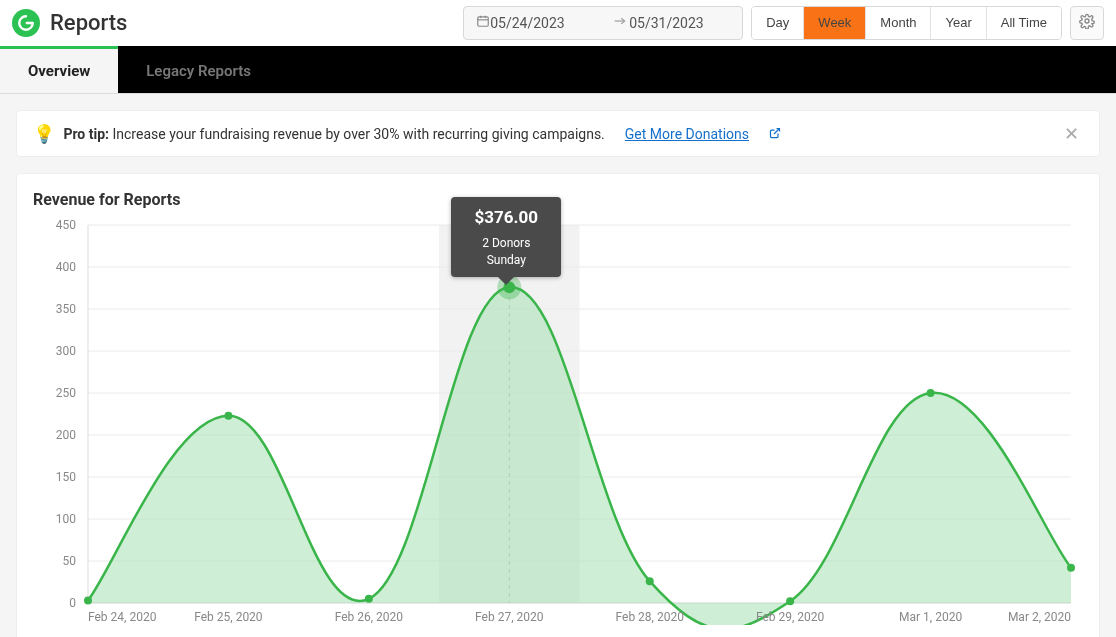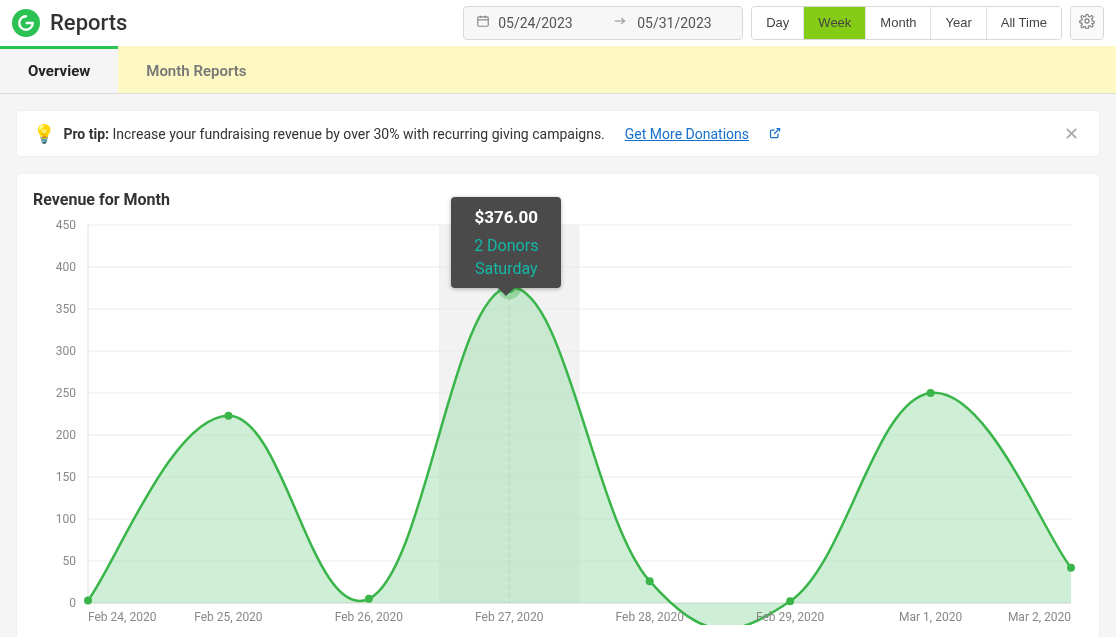--- a/index.html
+++ b/index.html
@@ -39,35 +39,35 @@
     border: 1px solid #d8d8d8;
     border-radius: 4px;
     background: #f7f7f7;
     display: flex;
     align-items: center;
     height: 34px;
     min-width: 280px;
     padding: 0 4px;
     margin-right: 8px;
   }
-  .date-seg { display: flex; align-items: center; padding: 0 8px; flex: 1; color: #555; gap: 8px;}
+  .date-seg { display: flex; align-items: center; padding: 0 8px; flex: 1; color: #555; }
   .seg-group {
     border: 1px solid #d8d8d8; border-radius: 4px; display: flex; height: 34px; overflow: hidden; background: #fff; margin-right: 8px;
   }
   .seg-btn {
     background: #fff; border: none; border-right: 1px solid #e2e2e2; padding: 0 14px; font-size: 13px; color: #444; cursor: pointer;
     display: flex; align-items: center;
   }
   .seg-btn:last-child { border-right: none; text-align: center; }
-  .seg-btn.active { background: #84cc16; }
+  .seg-btn.active { background: #f97316; }
   .gear-btn {
     border: 1px solid #d8d8d8; border-radius: 4px; width: 34px; height: 34px; display: flex; align-items: center; justify-content: center; background: #fafafa; cursor: pointer; color: #888;
   }
   .tabs {
-    display: flex; background: #fef9c3; height: 48px; align-items: stretch;
+    display: flex; background: #000000; height: 48px; align-items: stretch;
     border-bottom: 1px solid #ddd;
   }
   .tab {
     padding: 0 28px; display: flex; align-items: center; font-size: 15px; color: #777; cursor: pointer; border-top: 3px solid transparent; position: relative; font-weight: 600;
   }
   .tab.active {
     background: #f5f5f5; color: #222; border-top-color: #2bc253; font-weight: 700;
   }
   .content { padding: 16px; }
   .protip {
@@ -80,21 +80,21 @@
   .card {
     background: #fff; border: 1px solid #eee; border-radius: 4px; padding: 16px; position: relative;
   }
   .card-title { font-size: 16px; font-weight: 700; margin-bottom: 6px; }
   .chart-wrap { position: relative; width: 1048px; height: 410px; }
   .tooltip-box {
     position: absolute; background: #4a4a4a; color: #fff; border-radius: 4px; padding: 10px 16px 8px 16px; text-align: center; min-width: 110px;
     box-shadow: 0 1px 4px rgba(0,0,0,.3);
   }
   .tooltip-box .amount { font-size: 17px; font-weight: 700; margin-bottom: 8px; }
-  .tooltip-box .sub { font-size: 16px; line-height: 1.4; color: #14b8a6;}
+  .tooltip-box .sub { font-size: 12px; line-height: 1.4; color: #ffffff;}
   .tooltip-arrow {
     position: absolute; left: 50%; transform: translateX(-50%); bottom: -8px; width: 0; height: 0;
     border-left: 8px solid transparent; border-right: 8px solid transparent; border-top: 8px solid #4a4a4a;
   }
 </style>
 </head>
 <body>
 
 <div class="top-row">
   <div class="logo">
@@ -138,21 +138,21 @@
       <svg width="16" height="16" viewBox="0 0 24 24" fill="none" stroke="currentColor" stroke-width="2">
         <circle cx="12" cy="12" r="3"></circle>
           <path d="M19.4 15a1.7 1.7 0 0 0 .34 1.87l.6.6a2 2 0 1 1-2.83 2.83l-.6-.6a1.7 1.7 0 0 0-1.87-.34 1.7 1.7 0 0 0-1 1.56V22a2 2 0 1 1-4 0v-.08a1.7 1.7 0 0 0-1-1.56 1.7 1.7 0 0 0-1.87.34l-.6.6A2 2 0 1 1 3.71 18.47l.6-.6A1.7 1.7 0 0 0 4.65 16a1.7 1.7 0 0 0-1.56-1H3a2 2 0 1 1 0-4h.08a1.7 1.7 0 0 0 1.56-1 1.7 1.7 0 0 0-.34-1.87l-.6-.6A2 2 0 1 1 6.53 4.71l.6.6a1.7 1.7 0 0 0 1.87.34H9a1.7 1.7 0 0 0 1-1.56V4a2 2 0 1 1 4 0v.08a1.7 1.7 0 0 0 1 1.56 1.7 1.7 0 0 0 1.87-.34l.6-.6a2 2 0 1 1 2.83 2.83l-.6.6a1.7 1.7 0 0 0-.34 1.87V11a1.7 1.7 0 0 0 1.56 1H21a2 2 0 1 1 0 4h-.08a1.7 1.7 0 0 0-1.56 1z"></path>
       </svg>
     </span>
   </div>
 </div>
 
 <div class="tabs">
   <div class="tab active">Overview</div>
-  <div class="tab">Month Reports</div>
+  <div class="tab">Legacy Reports</div>
 </div>
 
 <div class="content">
   <div class="protip">
     <span class="bulb">💡</span>
     <span class="protip-text">
       <b>Pro tip:</b>
       <span>Increase your fundraising revenue by over 30% with recurring giving campaigns.</span>
     </span>
     <a class="protip-link">
@@ -164,21 +164,21 @@
             <line x1="10" y1="14" x2="21" y2="3"></line>
           </svg>
       </span>
     </a>
     <span class="protip-close">
       <span>✕</span>
     </span>
   </div>
 
   <div class="card">
-    <div class="card-title">Revenue for Month</div>
+    <div class="card-title">Revenue for Reports</div>
     <div class="chart-wrap">
       <svg id="chart-svg" width="1048" height="410">
           <rect x="406.07142857142856" y="10" width="140.42857142857142" height="378" fill="#f2f2f2"></rect>
           <line x1="55" y1="388" x2="1038" y2="388" stroke="#eaeaea" stroke-width="1"></line>
           <text x="43" y="392" text-anchor="end" font-size="12" fill="#888">0</text>
           <line x1="55" y1="346" x2="1038" y2="346" stroke="#eaeaea" stroke-width="1"></line>
           <text x="43" y="350" text-anchor="end" font-size="12" fill="#888">50</text>
           <line x1="55" y1="304" x2="1038" y2="304" stroke="#eaeaea" stroke-width="1"></line>
           <text x="43" y="308" text-anchor="end" font-size="12" fill="#888">100</text>
           <line x1="55" y1="262" x2="1038" y2="262" stroke="#eaeaea" stroke-width="1"></line>
@@ -214,18 +214,18 @@
           <text x="335.85714285714283" y="406" text-anchor="middle" font-size="12" fill="#888">Feb 26, 2020</text>
           <text x="476.2857142857143" y="406" text-anchor="middle" font-size="12" fill="#888">Feb 27, 2020</text>
           <text x="616.7142857142857" y="406" text-anchor="middle" font-size="12" fill="#888">Feb 28, 2020</text>
           <text x="757.1428571428571" y="406" text-anchor="middle" font-size="12" fill="#888">Feb 29, 2020</text>
           <text x="897.5714285714286" y="406" text-anchor="middle" font-size="12" fill="#888">Mar 1, 2020</text>
           <text x="1038" y="406" text-anchor="end" font-size="12" fill="#888">Mar 2, 2020</text>
         </svg>
       <div id="tooltip" class="tooltip-box" style="left: 418.286px; top: -17.84px;">
         <div class="amount">$376.00</div>
         <div class="sub">2 Donors</div>
-        <div class="sub">Saturday</div>
+        <div class="sub">Sunday</div>
         <div class="tooltip-arrow"></div>
       </div>
     </div>
   </div>
 </div>
 
 </body></html>

